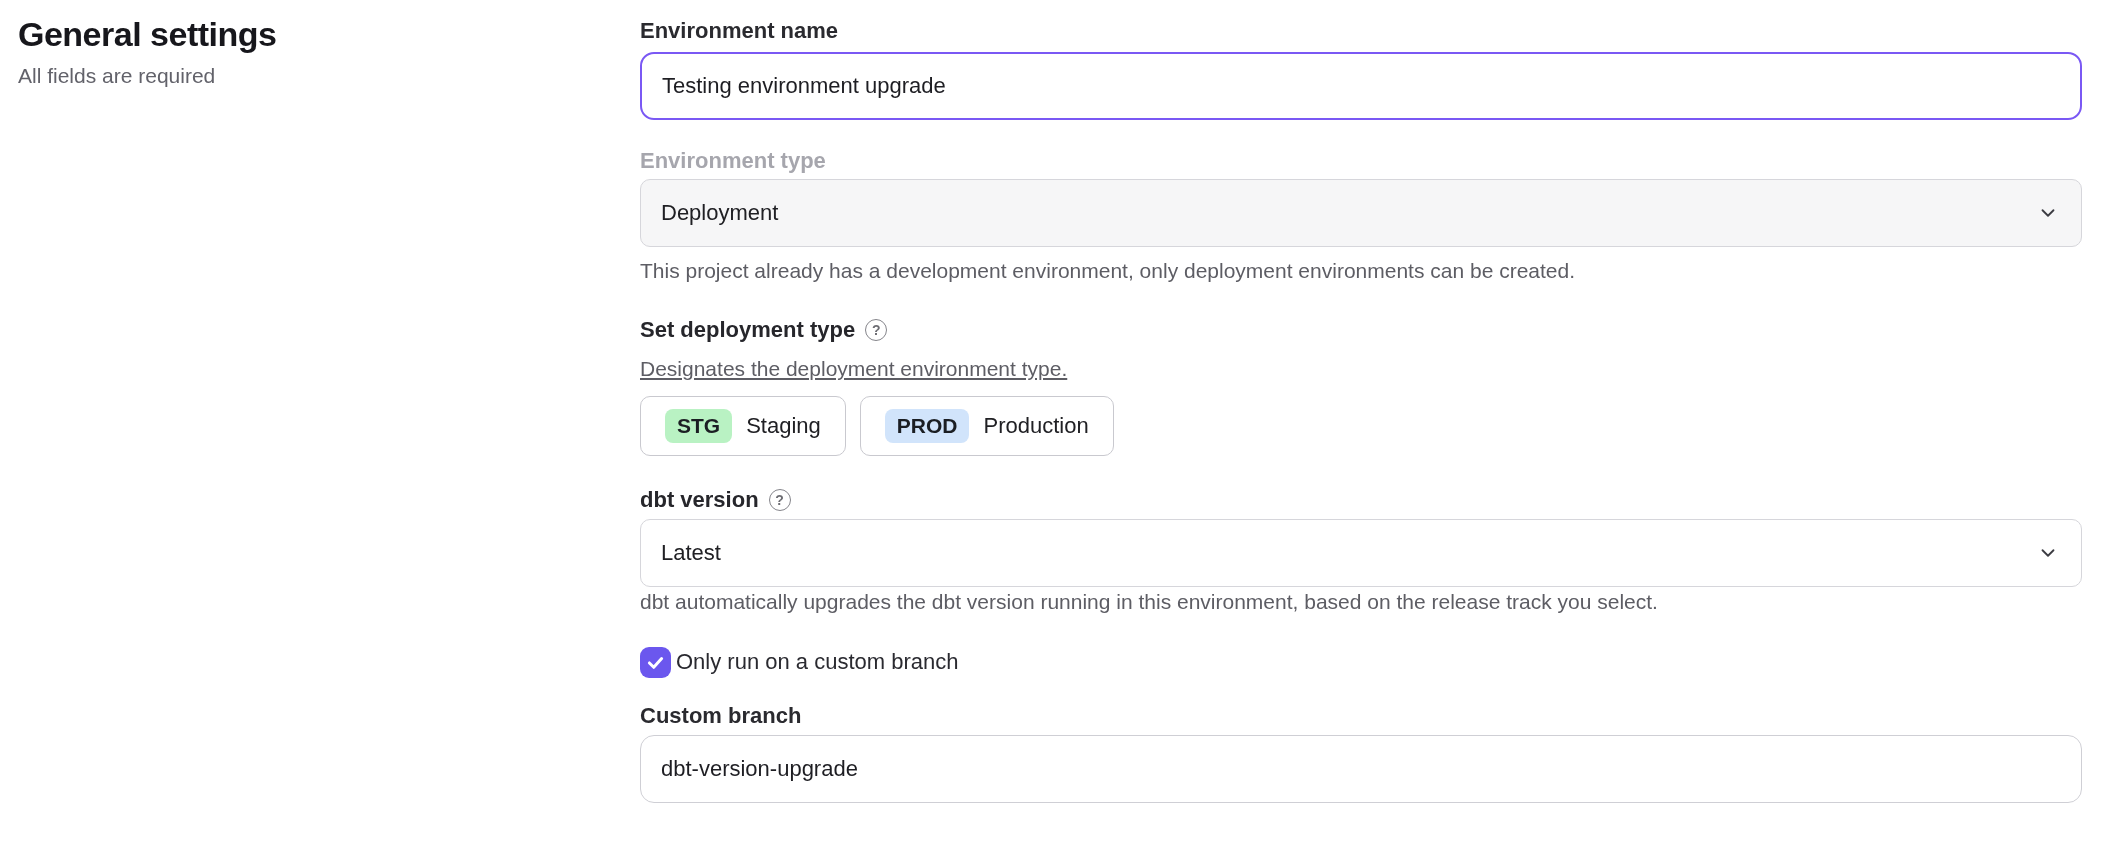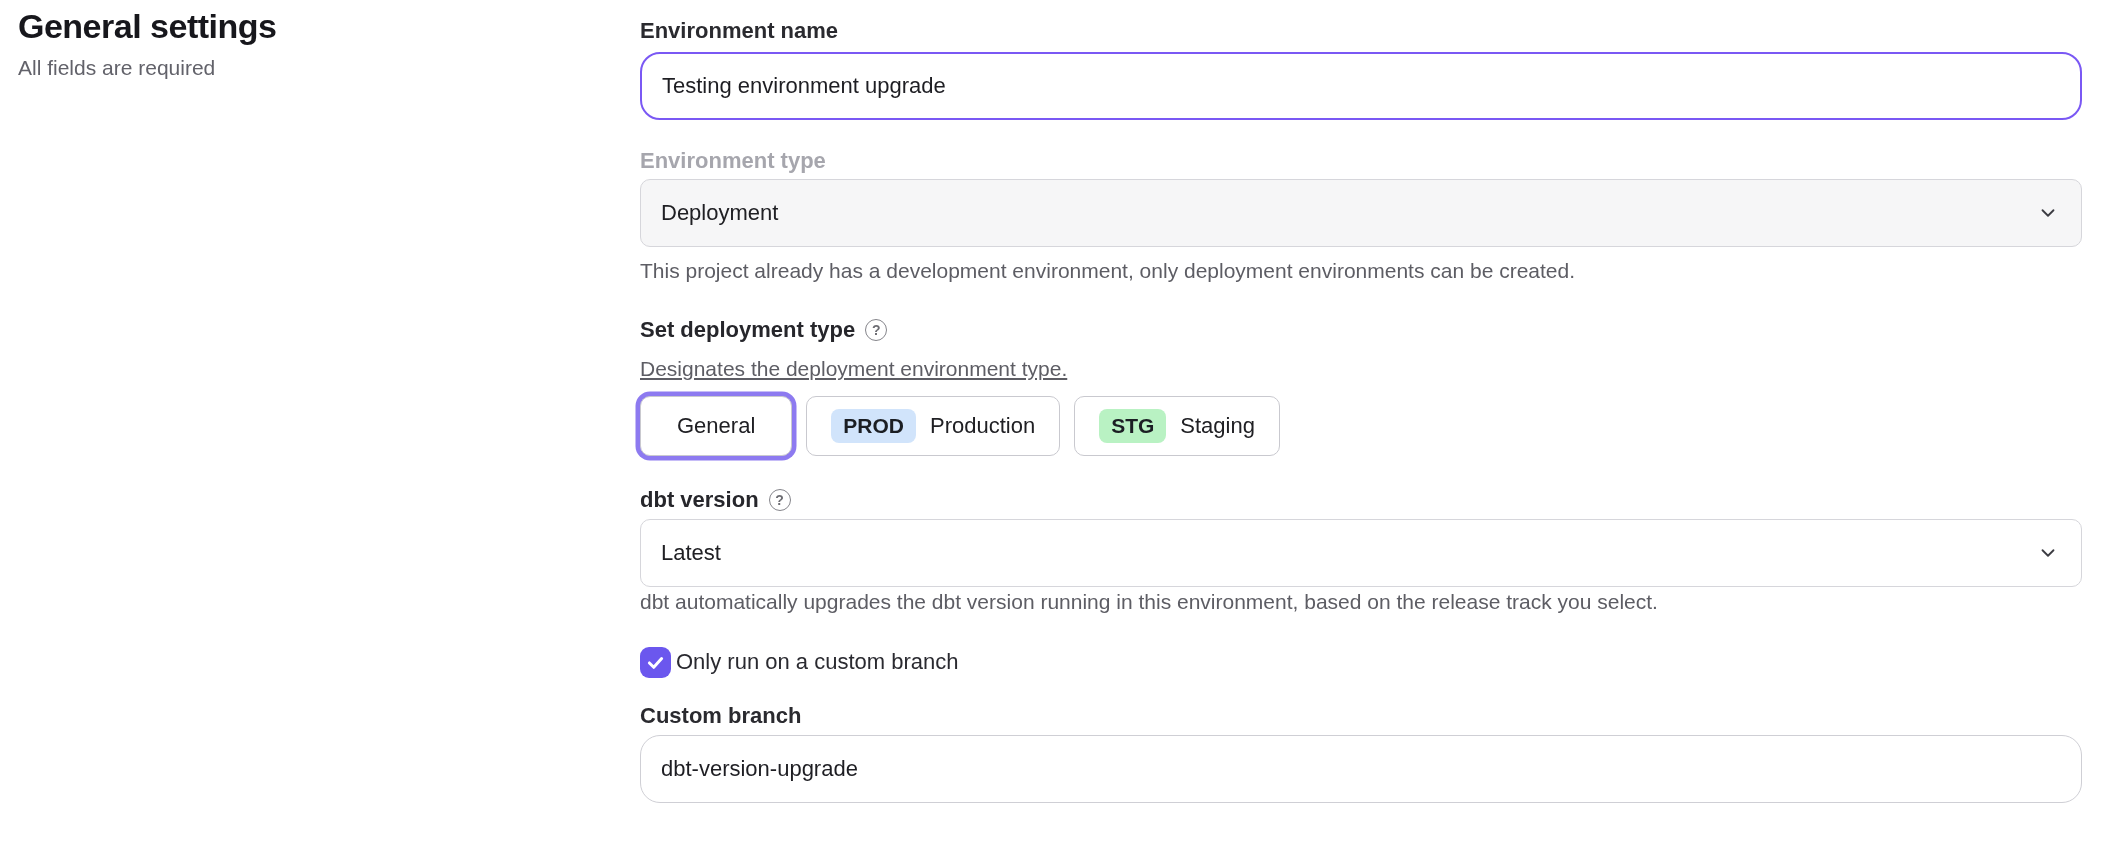--- a/index.html
+++ b/index.html
@@ -2,33 +2,33 @@
 <html><head>
 <meta charset="utf-8">
 <style>
   * { box-sizing: border-box; margin: 0; padding: 0; }
   html, body { width: 2116px; height: 864px; background: #ffffff; }
   body { font-family: "Liberation Sans", sans-serif; color: #1e1e23; overflow: hidden; }
 
   .page { position: relative; width: 2116px; height: 864px; background: #fff; }
 
   
-  .left-col { position: absolute; left: 18px; top: 4px; width: 420px; }
+  .left-col { position: absolute; left: 18px; top: 12px; width: 420px; }
   .page-title { font-size: 34px; font-weight: 700; color: #17171c; letter-spacing: -0.5px; line-height: 44px; }
   .page-subtitle { margin-top: 6px; font-size: 21px; color: #62626a; line-height: 28px; }
 
   
   .form-col { position: absolute; left: 640px; top: 0; width: 1442px; }
 
   .field-label { display: block; font-size: 22px; font-weight: 700; color: #2a2a2f; line-height: 30px; margin-top: 16px; }
   .field-label.disabled { color: #a6a6ad; margin-top: 26px; }
 
   .text-input {
     display: block; width: 100%; height: 68px; margin-top: 6px;
-    border: 1px solid #cfcfd5; border-radius: 20px; background: #fff;
+    border: 1px solid #cfcfd5; border-radius: 14px; background: #fff;
     font-family: "Liberation Sans", sans-serif; font-size: 22px; color: #1e1e23;
     padding: 0 20px; outline: none;
   }
   .text-input.focused { border: 2px solid #7a58f4; }
 
   .select {
     position: relative; display: flex; align-items: center;
     width: 100%; height: 68px; margin-top: 3px;
     border: 1px solid #d6d6db; border-radius: 10px; background: #fff;
     font-size: 22px; color: #202024; padding: 0 20px; cursor: pointer;
@@ -98,30 +98,27 @@
     </div>
     <p class="helper">This project already has a development environment, only deployment environments can be created.</p>
 
     <div class="section-label-row">
       <span class="section-label">Set deployment type</span>
       <span class="help-icon">?</span>
     </div>
     <p class="helper">Designates the deployment environment type.</p>
 
     <div class="btn-row">
-      <button class="type-btn selected">
-        <span>General</span>
+      <button class="type-btn">
+        <span class="badge stg">STG</span>
+        <span>Staging</span>
       </button>
       <button class="type-btn">
         <span class="badge prod">PROD</span>
         <span>Production</span>
-      </button>
-      <button class="type-btn">
-        <span class="badge stg">STG</span>
-        <span>Staging</span>
       </button>
     </div>
 
     <div class="section-label-row">
       <span class="section-label">dbt version</span>
       <span class="help-icon">?</span>
     </div>
     <div class="select white">
       <span>Latest</span>
       <span class="chevron">

